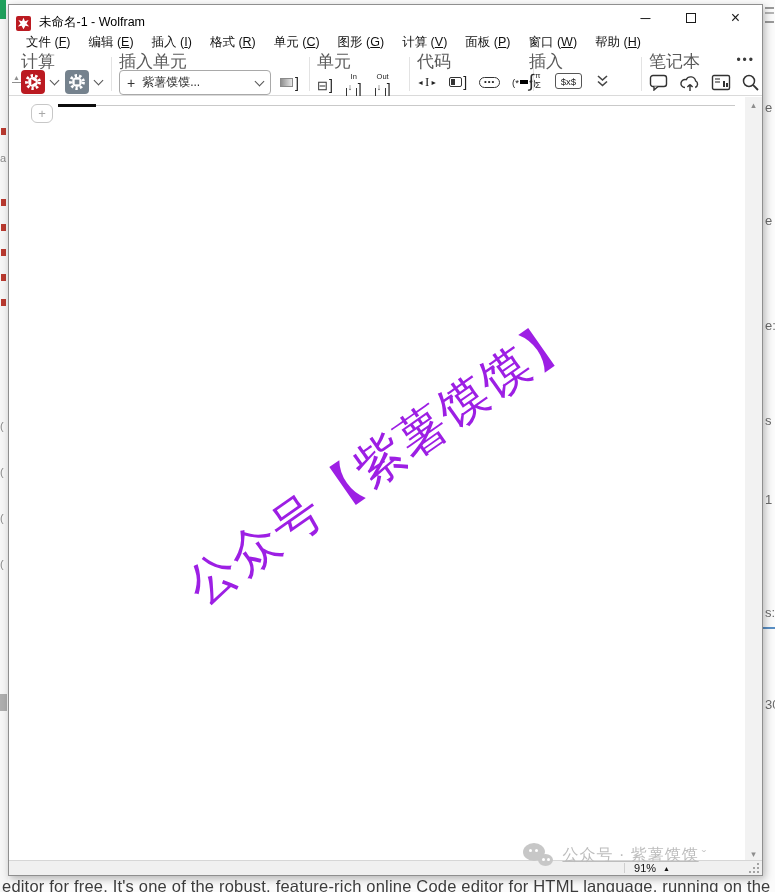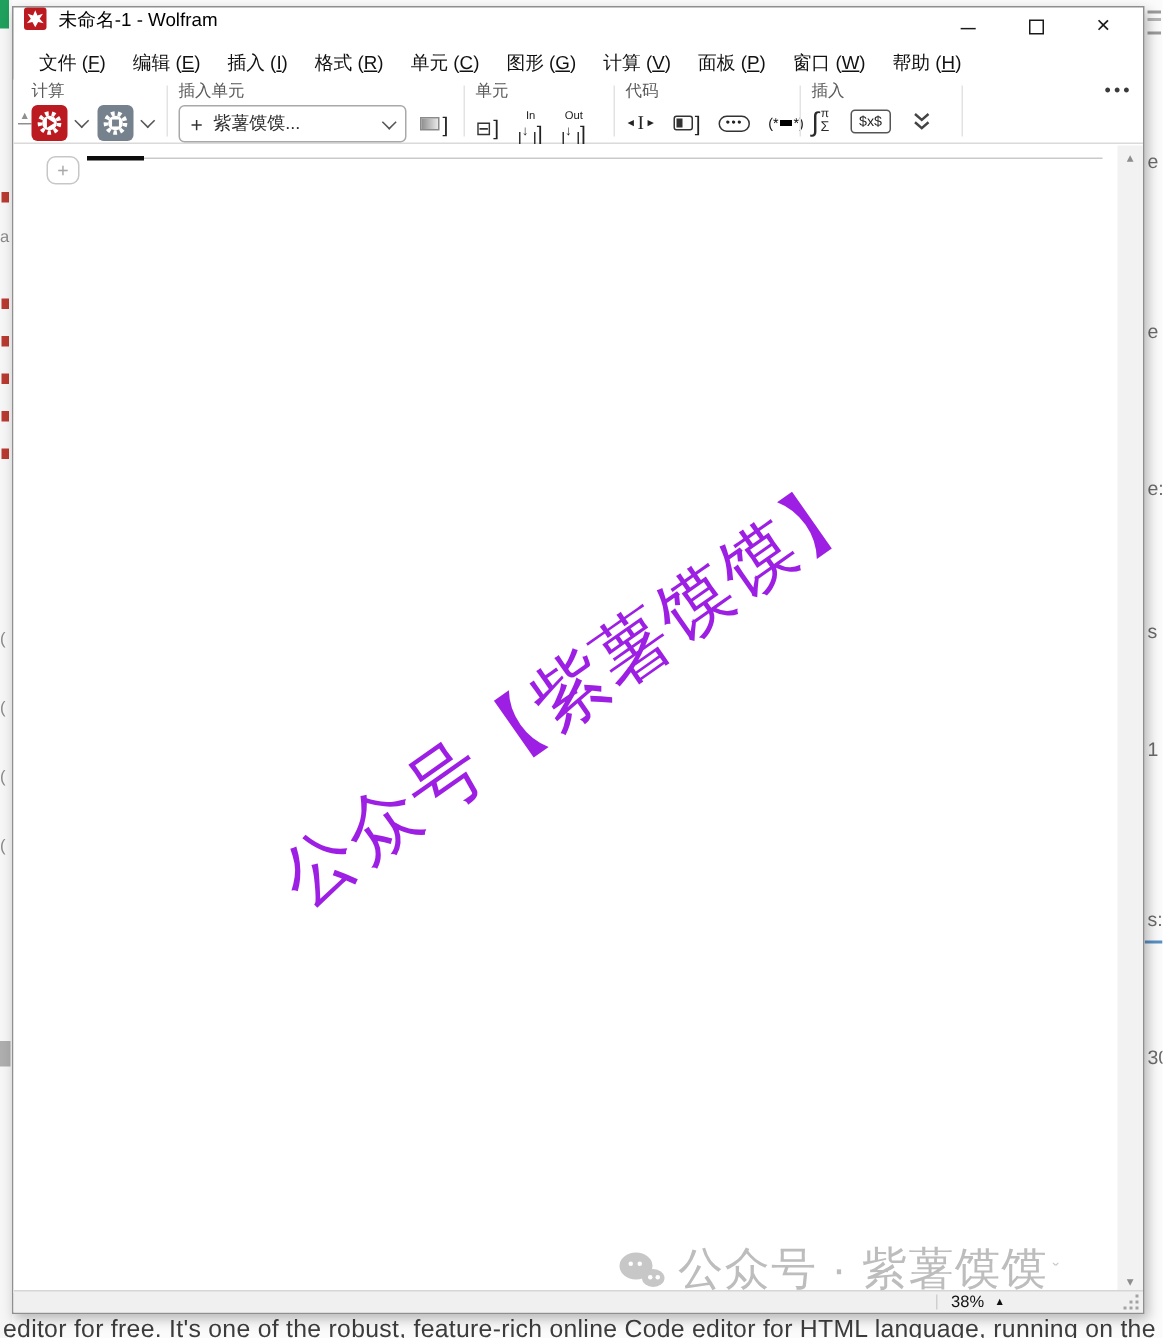--- a/index.html
+++ b/index.html
@@ -18,39 +18,39 @@
   .bg-right-blueline { position:absolute; left:763px; top:627px; width:12px; height:2px; background:#5a8fc4; z-index:1; }
   .bg-right-doc { position:absolute; left:765px; top:7px; width:9px; height:16px; z-index:1;
     border-top:2px solid #9a9a9a; border-bottom:2px solid #9a9a9a; }
   .bg-right-doc i { display:block; height:2px; background:#b5b5b5; margin-top:3px; }
 
   
   .window { position:absolute; left:8px; top:4px; width:755px; height:872px; background:#fff;
     border:1px solid #8f8f8f; z-index:10; box-shadow:2px 3px 8px rgba(0,0,0,.28); }
 
   
-  .titlebar { position:relative; height:26px; display:flex; align-items:flex-start; padding-left:7px; }
+  .titlebar { position:relative; height:26px; display:flex; align-items:flex-end; padding-left:7px; }
   .app-icon { width:15px; height:15px; background:#bb1a21; border-radius:2px;
     display:flex; align-items:center; justify-content:center; flex:0 0 auto; }
   .title-text { margin-left:8px; font-size:12.5px; color:#000; }
   .win-controls { position:absolute; right:4px; top:0; height:26px; display:flex; align-items:center; }
   .win-btn { width:45px; height:26px; display:flex; align-items:center; justify-content:center;
     font-size:14px; color:#1a1a1a; cursor:default; }
   .max-glyph { width:10px; height:10px; border:1.3px solid #1a1a1a; display:inline-block; }
 
   
   .menubar { height:22px; display:flex; align-items:center; padding-left:8px; }
   .mi { padding:0 9px; font-size:12.5px; color:#111; white-space:nowrap; }
   .mn { text-decoration:underline; }
 
   
   .toolbar { position:relative; height:43px; border-bottom:1px solid #dadada; background:#fff; }
   .tb-sep { position:absolute; top:4px; bottom:4px; width:1px; background:#e3e3e3; }
   .tb-group { position:absolute; top:2px; }
-  .tb-label { font-size:11px; color:#5a5a5a; line-height:13px; white-space:nowrap; }
+  .tb-label { font-size:17px; color:#5a5a5a; line-height:13px; white-space:nowrap; }
   .tb-row { display:flex; align-items:center; margin-top:2px; }
   .pin-icon { position:absolute; left:3px; top:21px; font-size:7px; color:#8f8f8f;
     border-bottom:1px solid #8f8f8f; line-height:8px; padding:0 1px; }
 
   .eval-btn { width:24px; height:24px; border-radius:4px; display:flex; align-items:center; justify-content:center; }
   .chev { width:7px; height:7px; border-right:1.5px solid #555; border-bottom:1.5px solid #555;
     transform:rotate(45deg); display:inline-block; margin:0 7px 3px 6px; }
 
   .insert-cell-dd { width:152px; height:25px; border:1px solid #a9a9a9; border-radius:4px;
     display:flex; align-items:center; padding:0 7px; background:#fff; }
@@ -108,21 +108,21 @@
   .sb-arrow { font-size:9px; color:#8d8d8d; padding:3px 0; }
 
   
   .wechat { position:absolute; right:56px; bottom:8px; display:flex; align-items:center;
     color:#bdbdbd; z-index:20; }
   .wc-icon { position:relative; width:30px; height:24px; margin-right:9px; }
   .wc-b1 { position:absolute; left:0; top:0; width:22px; height:18px; background:#c7c7c7; border-radius:50%; }
   .wc-b1::after { content:""; position:absolute; left:3px; bottom:-3px; border:4px solid transparent; border-top-color:#c7c7c7; }
   .wc-b2 { position:absolute; right:0; bottom:1px; width:15px; height:12px; background:#c7c7c7; border-radius:50%; }
   .wc-eye { position:absolute; width:3px; height:3px; background:#fff; border-radius:50%; }
-  .wc-text { font-size:30px; letter-spacing:1px; white-space:nowrap; }
+  .wc-text { font-size:16px; letter-spacing:1px; white-space:nowrap;text-decoration:underline; }
   .wc-chev { font-size:13px; margin-left:3px; color:#c9c9c9; }
 
   
   .statusbar { position:absolute; left:0; right:0; bottom:0; height:15px; background:#f0f0f0;
     border-top:1px solid #d6d6d6; display:flex; align-items:center; justify-content:flex-end;
     padding-right:92px; }
   .sb-sep { width:1px; height:10px; background:#cfcfcf; margin-right:9px; }
   .zoom-text { font-size:11px; color:#111; }
   .zoom-menu { font-size:7px; color:#111; margin-left:7px; }
   .grip { position:absolute; right:3px; bottom:2px; width:10px; height:10px; }
@@ -278,39 +278,63 @@
         <div class="pill">•••</div>
         <div class="starcom">
           <span>(*</span>
             <span class="bar"></span>
             <span>*)</span>
         </div>
       </div>
     </div>
     <div class="tb-sep" style="left:524px"></div>
 
-    <div class="tb-group" style="left:532px">
+    <div class="tb-group" style="left:520px">
       <div class="tb-label">插入</div>
       <div class="tb-row" style="gap:14px; margin-top:4px">
         <div class="mathico">
           <span class="int">∫</span>
           <span class="col">
               <span class="pi">π</span>
               <span class="sg">Σ</span>
             </span>
         </div>
         <div class="inlmath">$x$</div>
         <svg width="13" height="14">
           <polyline points="2,2 6.5,6 11,2" fill="none" stroke="#444" stroke-width="1.6"></polyline>
           <polyline points="2,7.5 6.5,11.5 11,7.5" fill="none" stroke="#444" stroke-width="1.6"></polyline>
         </svg>
       </div>
     </div>
     <div class="tb-sep" style="left:632px"></div>
 
+    <div class="tb-group" style="left:640px">
+      <div class="tb-label">笔记本</div>
+      <div class="tb-row" style="gap:10px; margin-top:5px">
+        <svg width="20" height="17">
+          <rect x="1.5" y="1.5" width="16" height="11" rx="2.5" fill="none" stroke="#333" stroke-width="1.4"></rect>
+          <polyline points="5,12.5 5,16 9,12.5" fill="#fff" stroke="#333" stroke-width="1.4"></polyline>
+        </svg>
+        <svg width="22" height="18">
+          <path d="M6 13.5 a4 4 0 1 1 1.2-7.8 a5 5 0 0 1 9.4 1.2 a3.6 3.6 0 0 1 -0.4 6.6" fill="none" stroke="#333" stroke-width="1.4"></path>
+          <path d="M11 17 v-6.5 M11 10.5 l-2.6 2.6 M11 10.5 l2.6 2.6" fill="none" stroke="#333" stroke-width="1.4"></path>
+        </svg>
+        <svg width="20" height="17">
+          <rect x="1.5" y="1.5" width="17" height="14" rx="1.5" fill="none" stroke="#333" stroke-width="1.4"></rect>
+          <line x1="4" y1="5" x2="9" y2="5" stroke="#333" stroke-width="1.1"></line>
+          <line x1="4" y1="8" x2="9" y2="8" stroke="#333" stroke-width="1.1"></line>
+          <rect x="12" y="7" width="2" height="6" fill="#333"></rect>
+          <rect x="15" y="9" width="2" height="4" fill="#333"></rect>
+        </svg>
+        <svg width="19" height="19">
+          <circle cx="8" cy="8" r="5.5" fill="none" stroke="#333" stroke-width="1.5"></circle>
+          <line x1="12.2" y1="12.2" x2="17" y2="17" stroke="#333" stroke-width="1.8"></line>
+        </svg>
+      </div>
+    </div>
 
     <span class="tb-overflow">•••</span>
   </div>
 
   <div class="content">
     <div class="plus-btn">+</div>
     <div class="cell-line"></div>
     <div class="cell-cursor"></div>
 
     <div class="watermark">公众号【紫薯馍馍】</div>
@@ -331,21 +355,21 @@
           <span class="wc-eye" style="left:4px;top:4px"></span>
           <span class="wc-eye" style="left:9px;top:4px"></span>
         </span>
     </span>
     <span class="wc-text">公众号 · 紫薯馍馍</span>
     <span class="wc-chev">ˇ</span>
   </div>
 
   <div class="statusbar">
     <span class="sb-sep"></span>
-    <span class="zoom-text">38%</span>
+    <span class="zoom-text">91%</span>
     <span class="zoom-menu">▲</span>
     <span class="grip">
         <i></i>
         <i></i>
         <i></i>
         <i></i>
         <i></i>
         <i></i>
       </span>
   </div>

